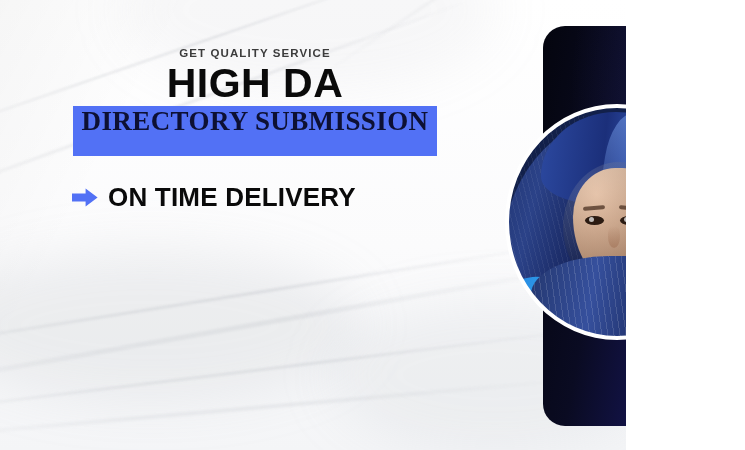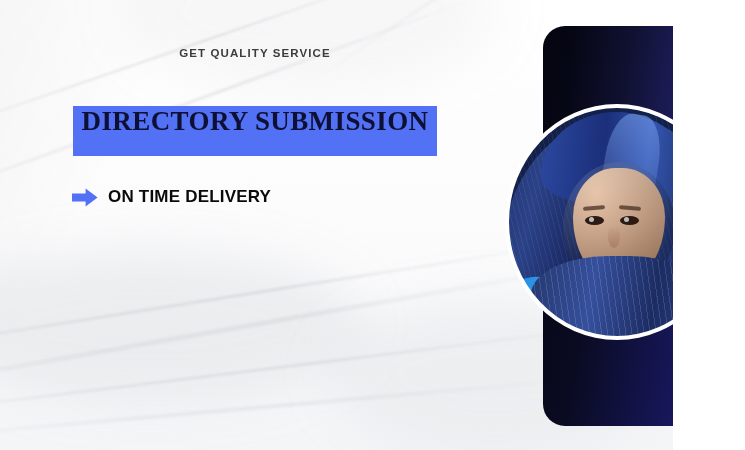--- a/index.html
+++ b/index.html
@@ -2,21 +2,21 @@
 <html><head>
 <meta charset="utf-8">
 <style>
   html,body{margin:0;padding:0;}
   body{
     width:745px;height:450px;overflow:hidden;
     background:#ffffff;
     font-family:"Liberation Sans", sans-serif;
     position:relative;
   }
-  #stage{position:absolute;inset:0;width:626px;height:450px;overflow:hidden;background:#22c55e;padding-left:47px;}
+  #stage{position:absolute;inset:0;width:626px;height:450px;overflow:hidden;background:#22c55e;}
 
   
   .bg-layer{position:absolute;inset:0;pointer-events:none;}
   .bg-base{
     background:
       linear-gradient(118deg, rgba(0,0,0,0.035) 0%, rgba(0,0,0,0) 22%),
       linear-gradient(180deg,#ffffff 0%, #fbfbfc 55%, #f4f5f7 100%);
   }
   .sw{position:absolute;background:linear-gradient(90deg,rgba(150,155,165,0) 0%,rgba(150,155,165,.20) 35%,rgba(150,155,165,.26) 60%,rgba(150,155,165,0) 100%);filter:blur(1.2px);}
   .sw1{left:-120px;top:55px;width:560px;height:2px;transform:rotate(-19deg);}
@@ -56,21 +56,21 @@
     color:#0d1033;white-space:nowrap;
   }
 
   .bullets{position:absolute;left:72px;top:180px;width:400px;}
   .bullet{display:flex;align-items:center;height:34px;margin-bottom:2px;}
   .arrow{
     width:26px;height:19px;flex:0 0 26px;margin-right:10px;position:relative;
   }
   .arrow svg{display:block;width:26px;height:19px;}
   .bullet-text{
-    font-size:17px;font-weight:800;letter-spacing:.2px;
+    font-size:26px;font-weight:800;letter-spacing:.2px;
     color:#0a0a0a;white-space:nowrap;
   }
 
   
   .card{
     position:absolute;left:543px;top:26px;width:260px;height:400px;
     border-radius:22px;
     background:linear-gradient(100deg,#04050e 0%,#0a0b22 28%,#1b1b6e 70%,#2d2da8 100%);
     overflow:hidden;
   }
@@ -187,20 +187,21 @@
     <div class="sw sw3"></div>
     <div class="sw sw4"></div>
     <div class="sw sw5"></div>
     <div class="sw sw6"></div>
   </div>
 
   <div class="left">
 
     <div class="eyebrow">GET QUALITY SERVICE</div>
 
+    <div class="headline">HIGH DA</div>
 
     <div class="banner">
       <span class="banner-text">DIRECTORY SUBMISSION</span>
     </div>
 
     <div class="bullets">
 
       <div class="bullet">
         <span class="arrow">
           <svg viewBox="0 0 26 19" xmlns="http://www.w3.org/2000/svg">

